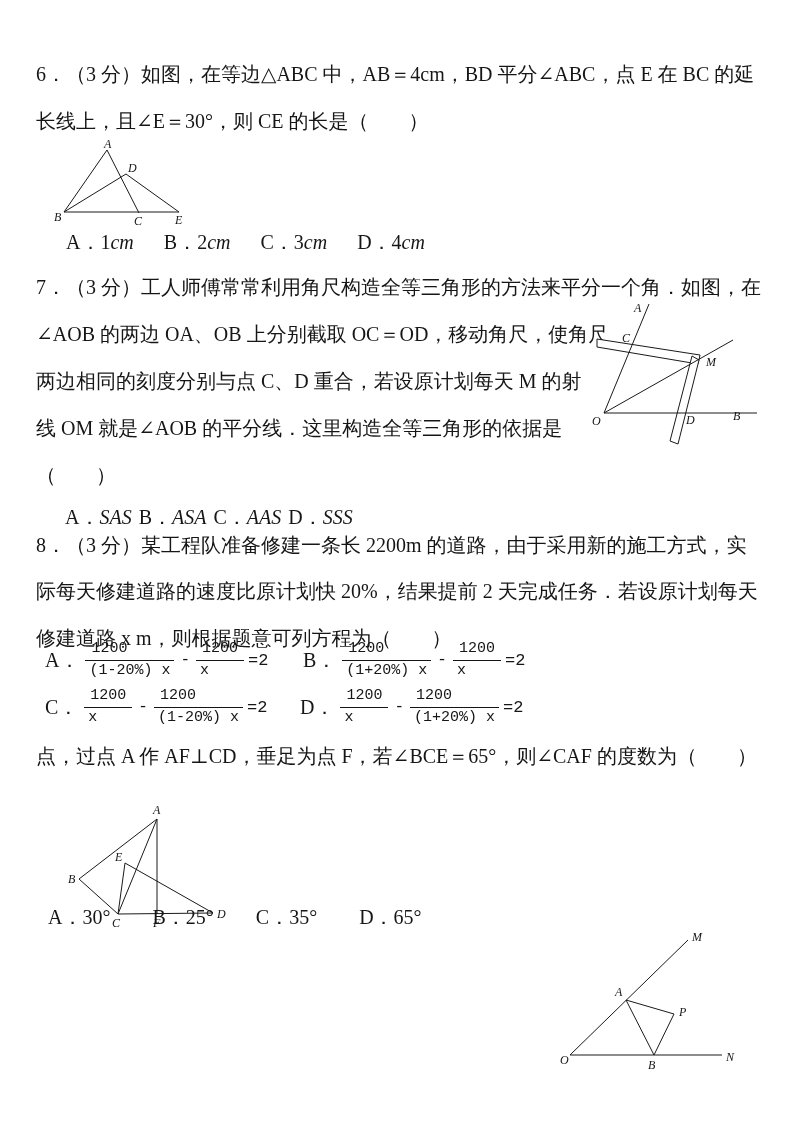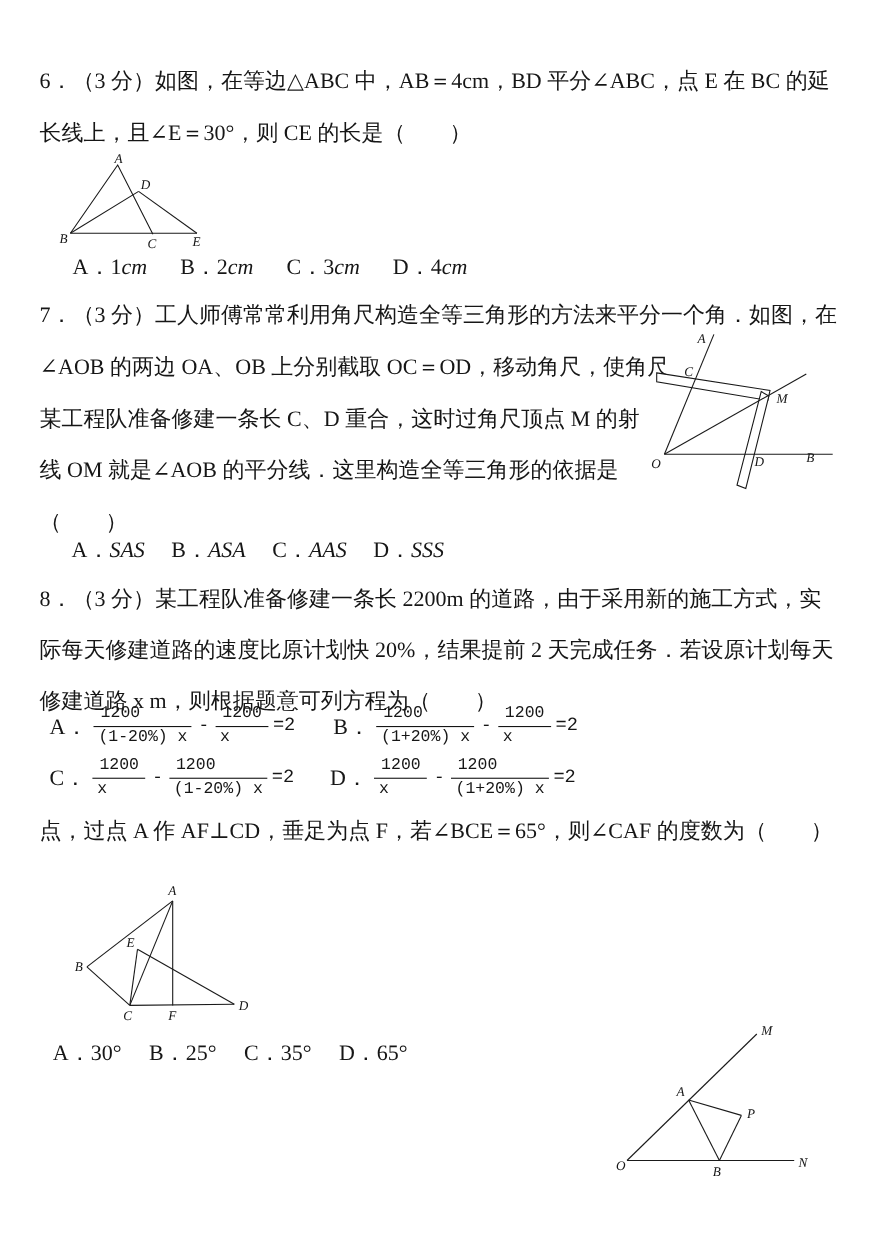--- a/index.html
+++ b/index.html
@@ -83,21 +83,21 @@
 
   <div class="opts" style="top:229px;left:66px;gap:30px">
     <span class="opt"><span>A．</span><span>1</span><span class="it">cm</span></span>
     <span class="opt"><span>B．</span><span>2</span><span class="it">cm</span></span>
     <span class="opt"><span>C．</span><span>3</span><span class="it">cm</span></span>
     <span class="opt"><span>D．</span><span>4</span><span class="it">cm</span></span>
   </div>
 
   <div class="line" style="top:275px;left:36px">7．（3 分）工人师傅常常利用角尺构造全等三角形的方法来平分一个角．如图，在</div>
   <div class="line" style="top:322px;left:36px">∠AOB 的两边 OA、OB 上分别截取 OC＝OD，移动角尺，使角尺</div>
-  <div class="line" style="top:369px;left:36px">某工程队准备修建一条长 C、D 重合，这时过角尺顶点 M 的射</div>
+  <div class="line" style="top:369px;left:36px">两边相同的刻度分别与点 C、D 重合，若设原计划每天 M 的射</div>
   <div class="line" style="top:416px;left:36px">线 OM 就是∠AOB 的平分线．这里构造全等三角形的依据是</div>
   <div class="line" style="top:463px;left:36px">（　　）</div>
 
   <svg class="fig" style="top:298px;left:588px" width="205" height="158" viewBox="0 0 205 158">
     <g stroke="#1a1a1a" stroke-width="1">
       <polygon points="9,41 112,57 110,66 9,49" fill="#ffffff"></polygon>
       <polygon points="104,58 111,62 90,146 82,143" fill="#ffffff"></polygon>
     </g>
     <g fill="none" stroke="#1a1a1a" stroke-width="1">
       <line x1="16" y1="115" x2="61" y2="6"></line>
@@ -105,21 +105,21 @@
       <line x1="16" y1="115" x2="145" y2="42"></line>
     </g>
     <text x="4" y="127">O</text>
     <text x="46" y="14">A</text>
     <text x="145" y="122">B</text>
     <text x="34" y="44">C</text>
     <text x="98" y="126">D</text>
     <text x="118" y="68">M</text>
   </svg>
 
-  <div class="opts" style="top:486px;left:65px;gap:24px">
+  <div class="opts" style="top:504px;left:65px;gap:7px">
     <span class="opt"><span>A．</span><span class="it">SAS</span></span>
     <span class="opt"><span>B．</span><span class="it">ASA</span></span>
     <span class="opt"><span>C．</span><span class="it">AAS</span></span>
     <span class="opt"><span>D．</span><span class="it">SSS</span></span>
   </div>
 
   <div class="line" style="top:533px;left:36px">8．（3 分）某工程队准备修建一条长 2200m 的道路，由于采用新的施工方式，实</div>
   <div class="line" style="top:579px;left:36px">际每天修建道路的速度比原计划快 20%，结果提前 2 天完成任务．若设原计划每天</div>
   <div class="line" style="top:626px;left:36px">修建道路 x m，则根据题意可列方程为（　　）</div>
 
@@ -189,21 +189,21 @@
       <line x1="67" y1="60" x2="155" y2="110"></line>
     </g>
     <text x="95" y="11">A</text>
     <text x="10" y="80">B</text>
     <text x="54" y="124">C</text>
     <text x="159" y="115">D</text>
     <text x="57" y="58">E</text>
     <text x="95" y="124">F</text>
   </svg>
 
-  <div class="opts" style="top:944px;left:48px;gap:25px">
+  <div class="opts" style="top:904px;left:48px;gap:42px">
     <span class="opt"><span>A．</span><span>30°</span></span>
     <span class="opt"><span>B．</span><span>25°</span></span>
     <span class="opt"><span>C．</span><span>35°</span></span>
     <span class="opt"><span>D．</span><span>65°</span></span>
   </div>
 
   <svg class="fig" style="top:923px;left:538px" width="255" height="155" viewBox="0 0 255 155">
     <g fill="none" stroke="#1a1a1a" stroke-width="1">
       <line x1="32" y1="132" x2="150" y2="17"></line>
       <line x1="32" y1="132" x2="184" y2="132"></line>

